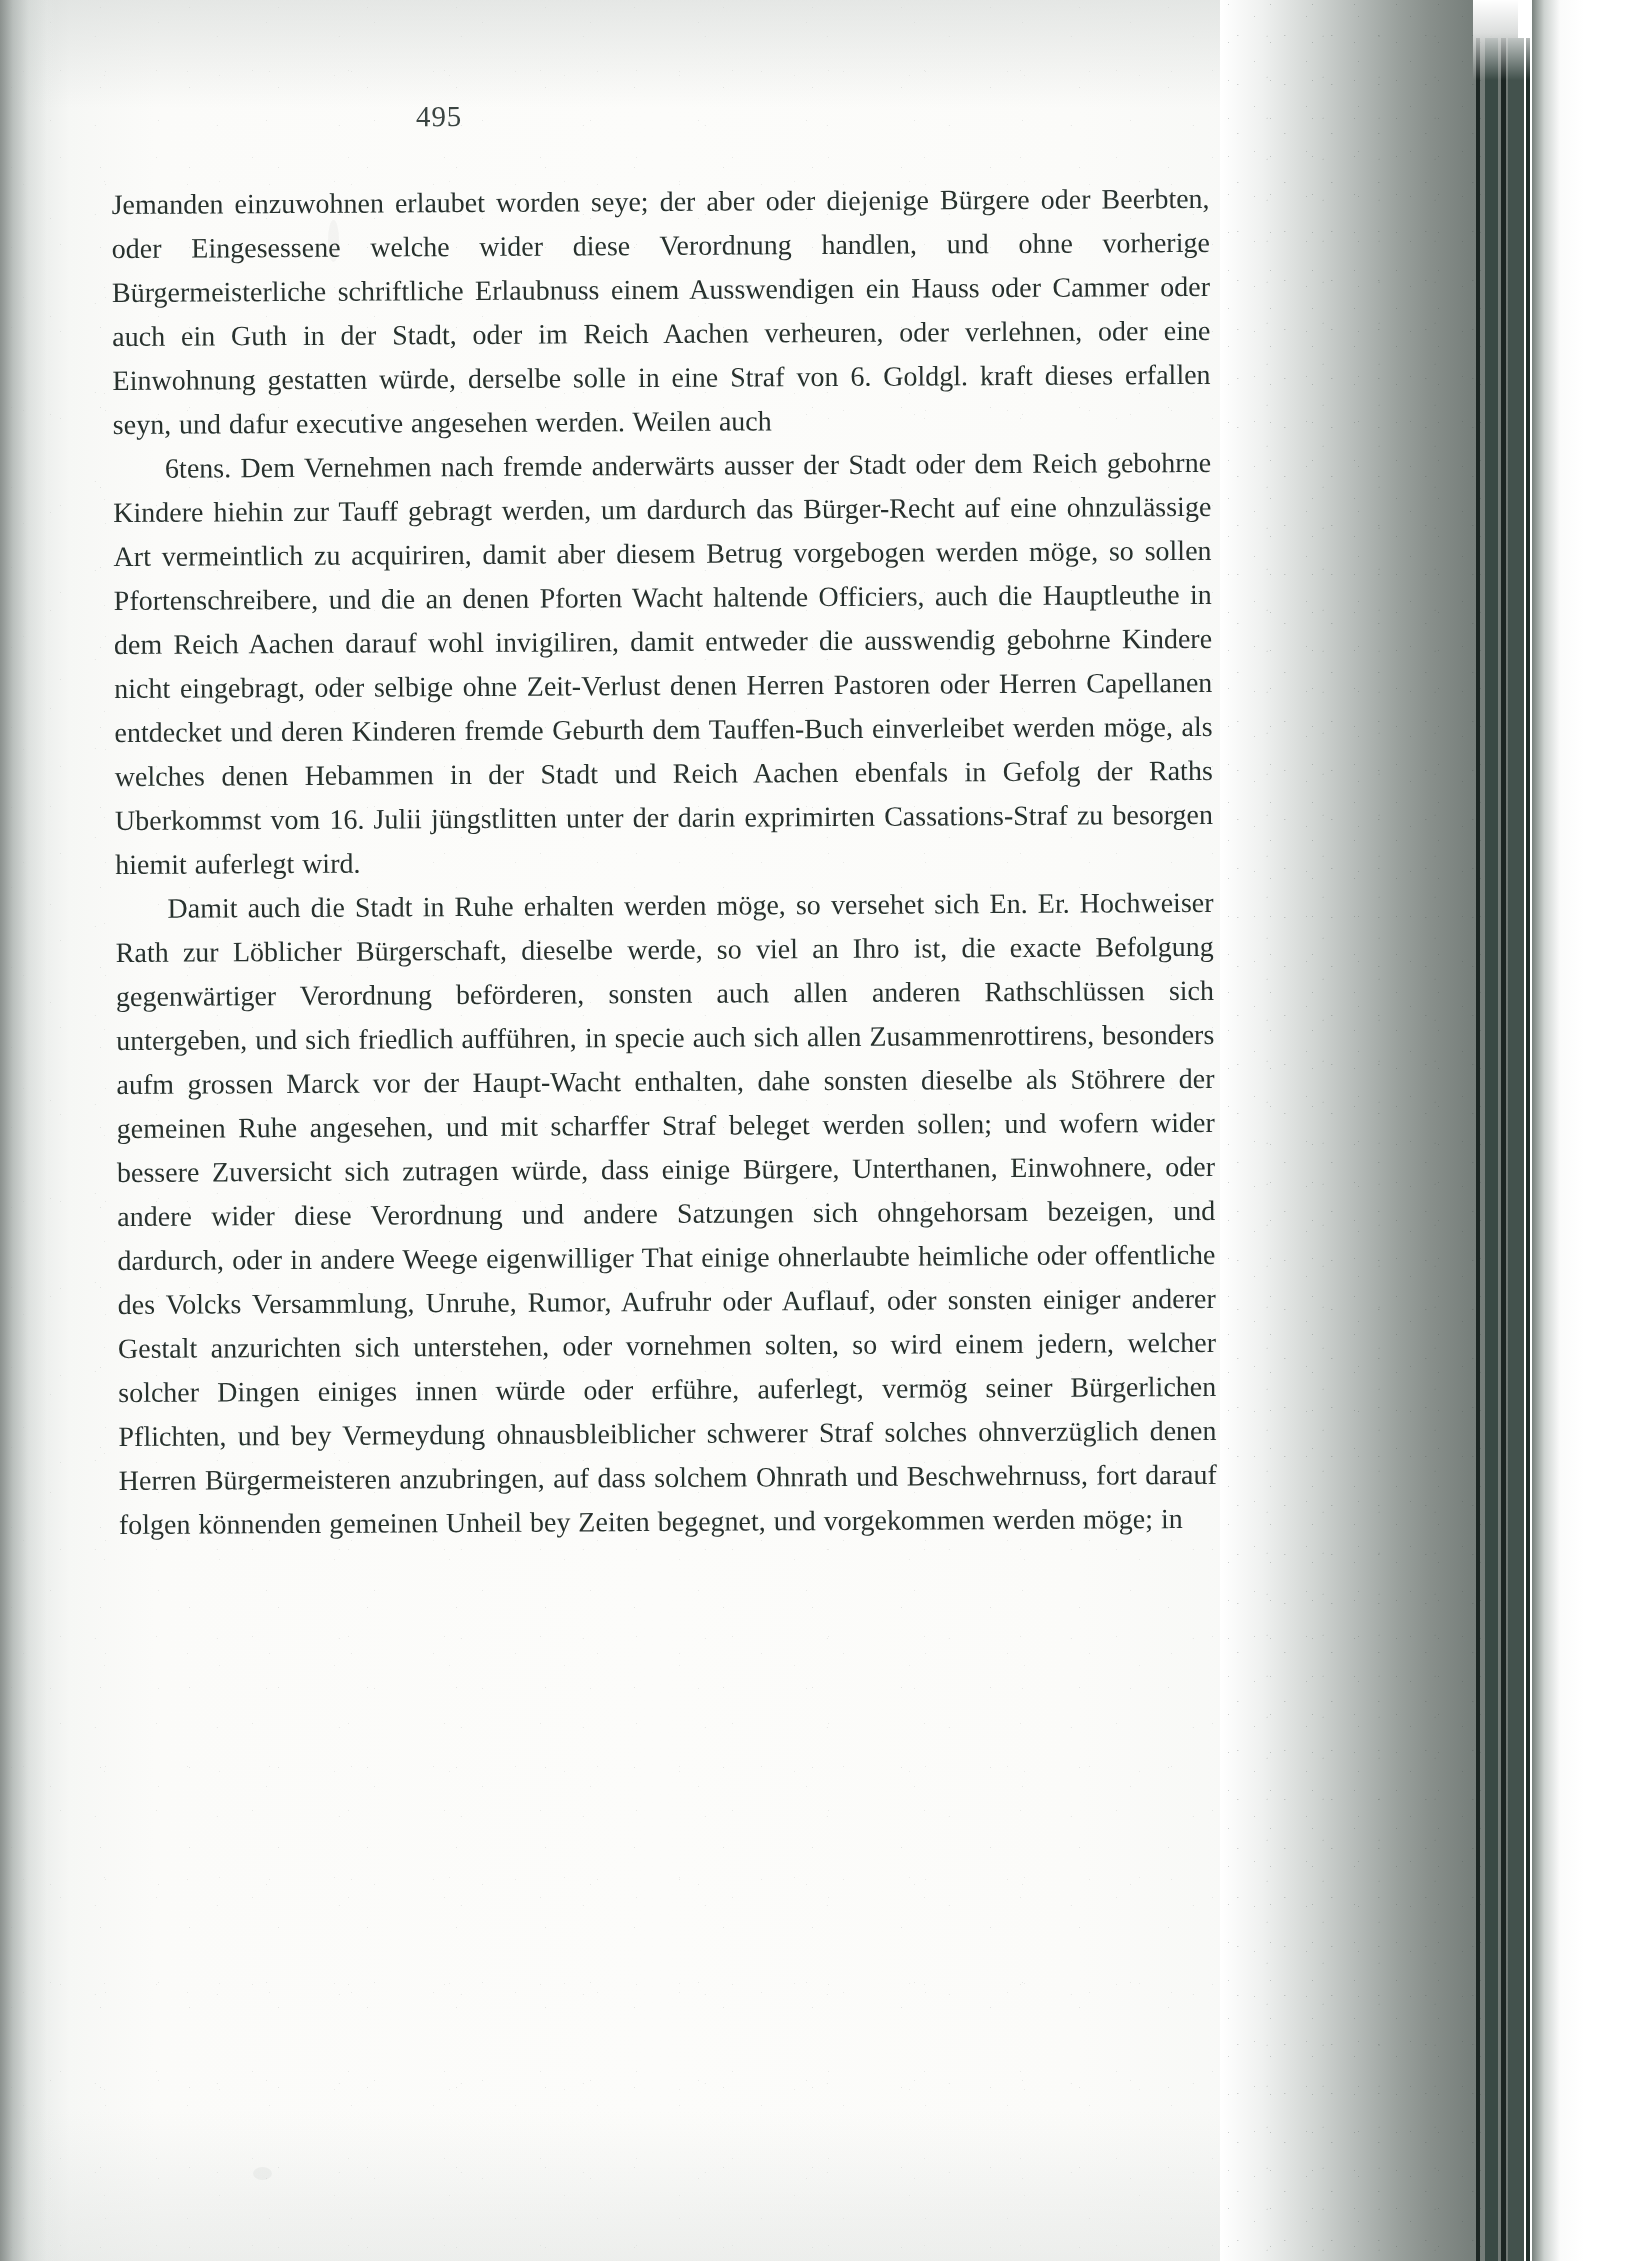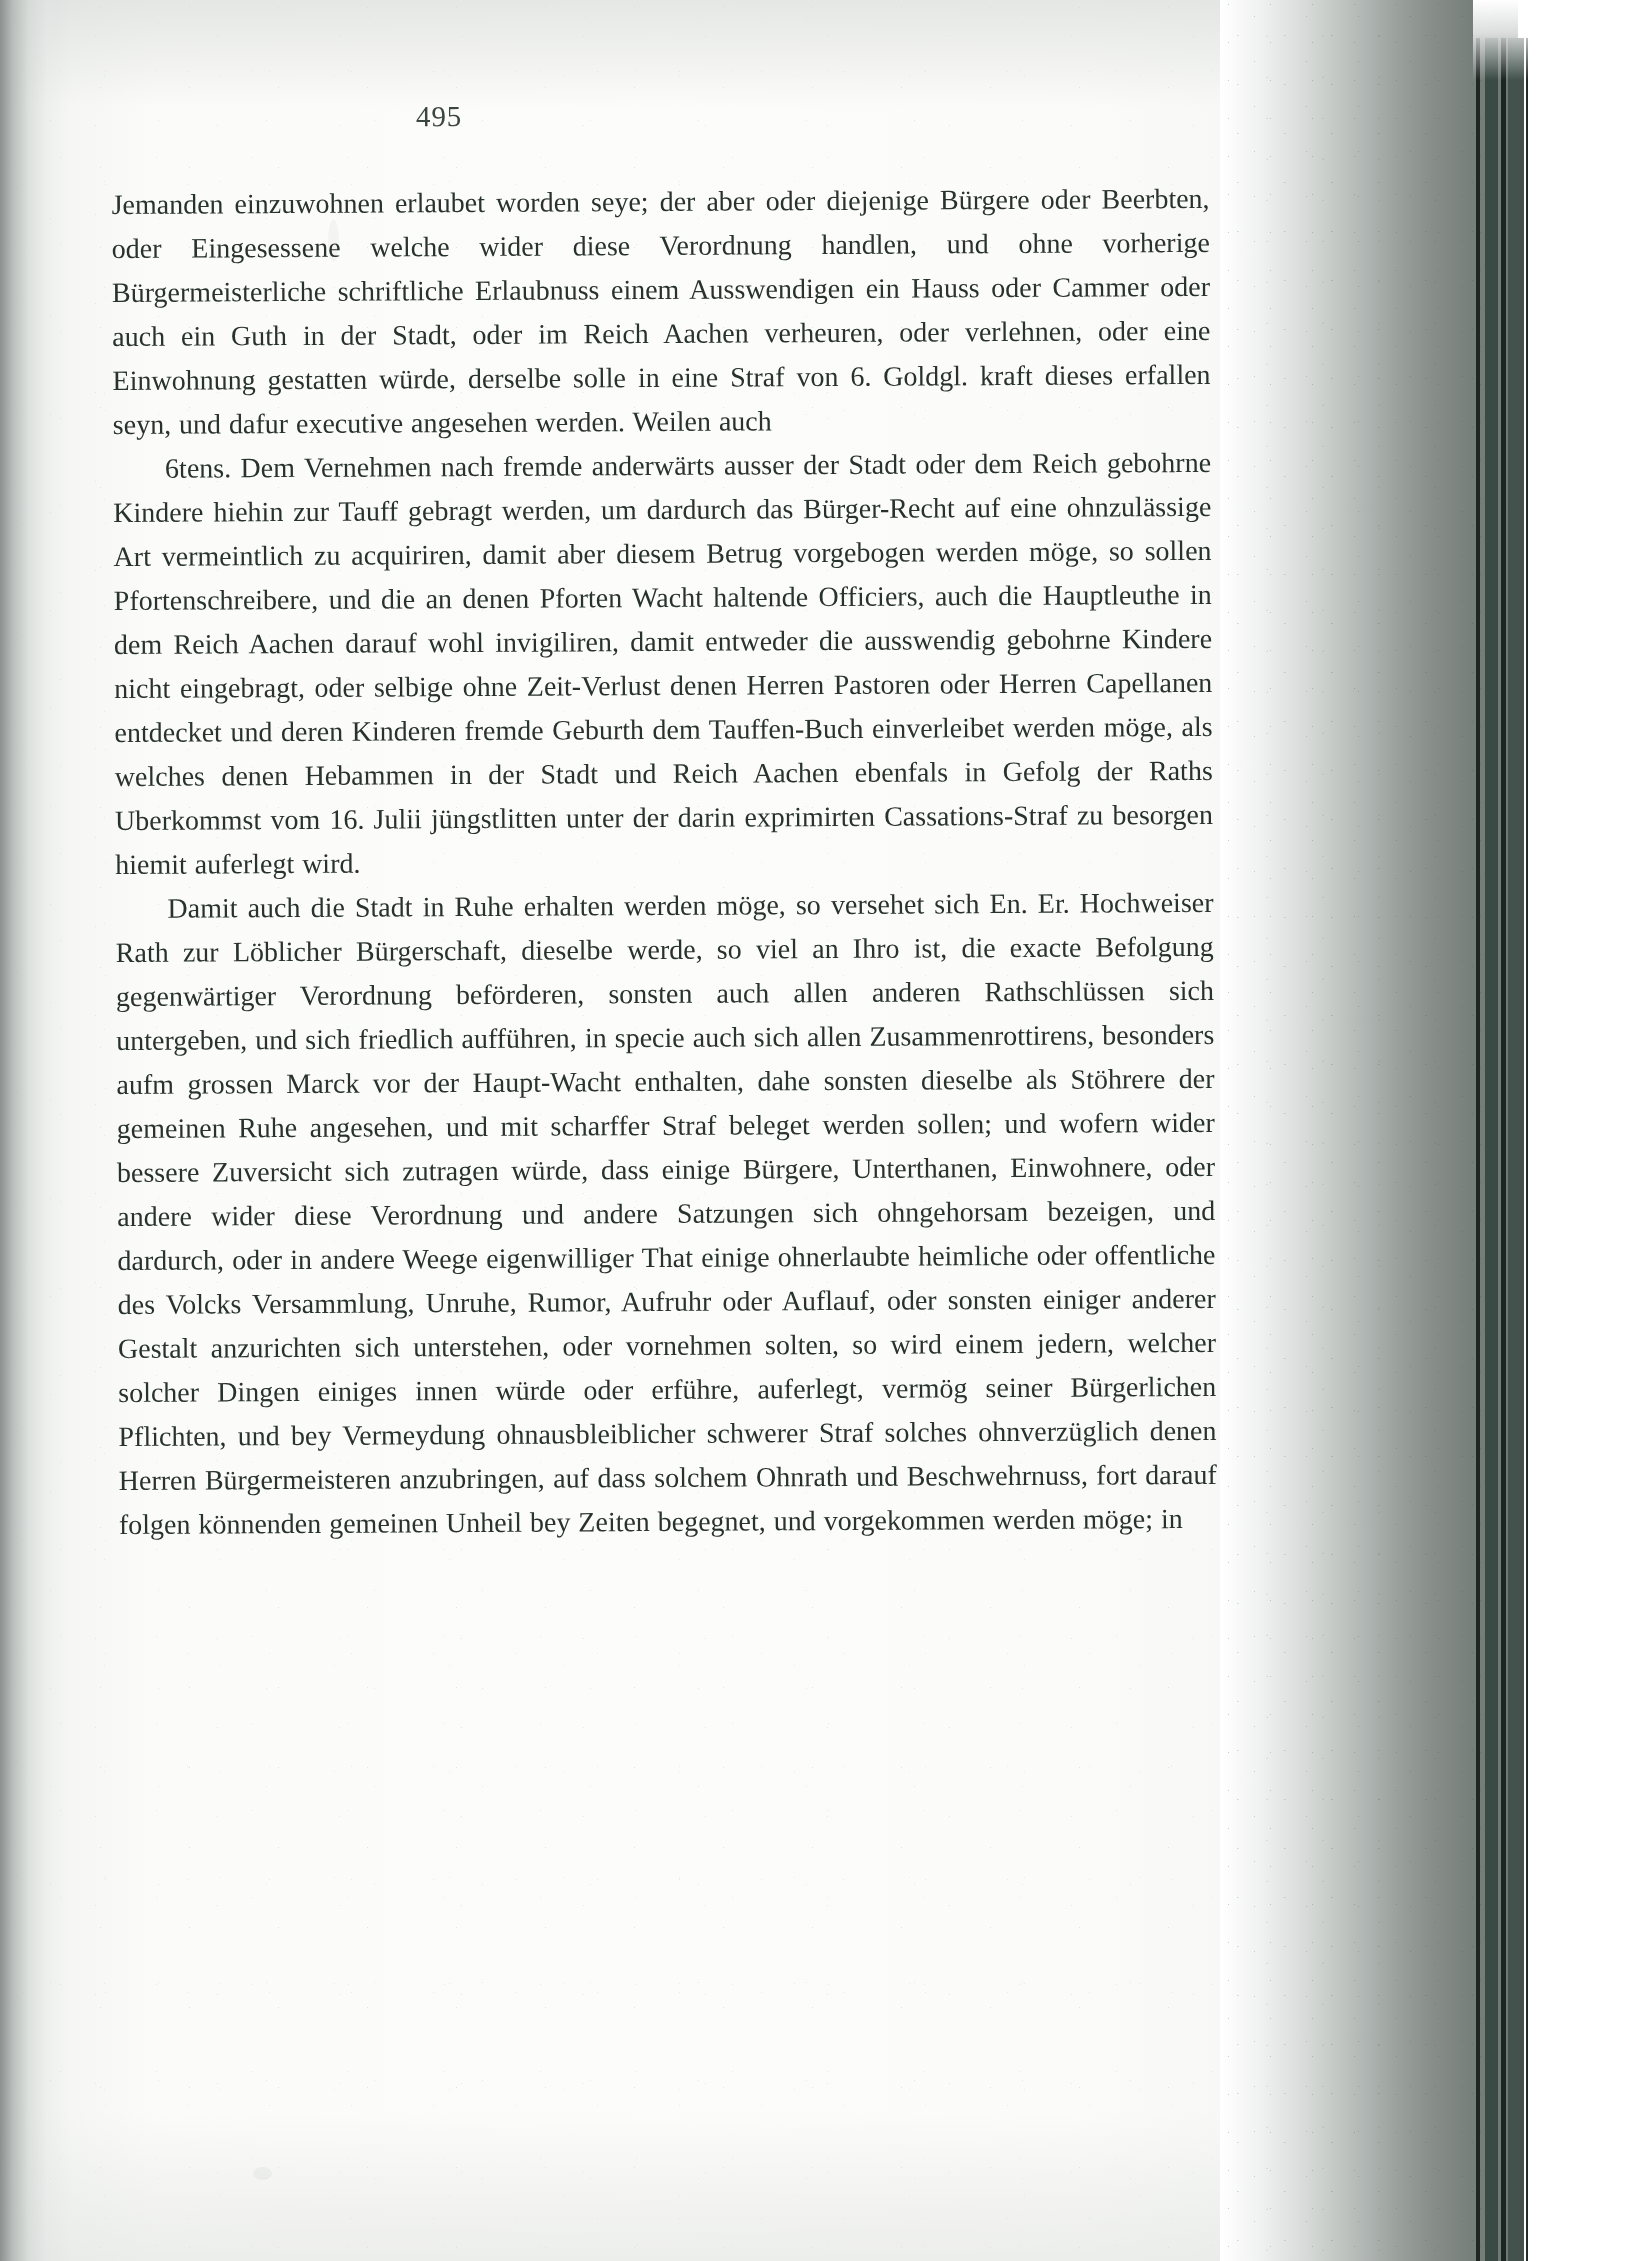--- a/index.html
+++ b/index.html
@@ -4,21 +4,21 @@
 <title>Scanned Page</title>
 <style>
   html, body {
     margin: 0;
     padding: 0;
     background: #ffffff;
   }
 
   #page {
     position: relative;
-    width: 1528px;
+    width: 1649px;
     height: 2261px;
     overflow: hidden;
     background: #fdfdfc;
     font-family: "Liberation Serif", "DejaVu Serif", serif;
     text-decoration: underline;
   }
 
   
   .paper {
     position: absolute;

